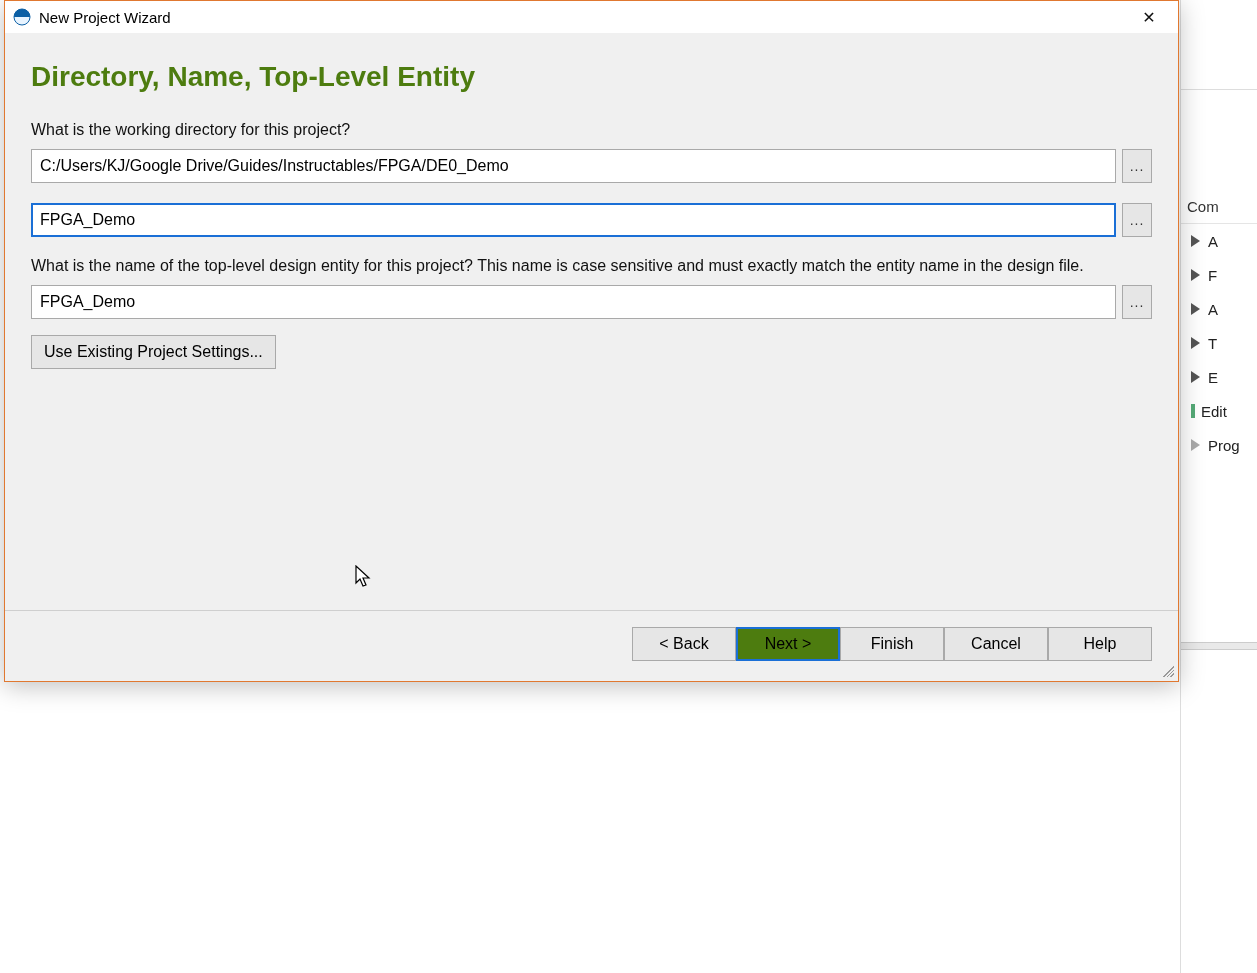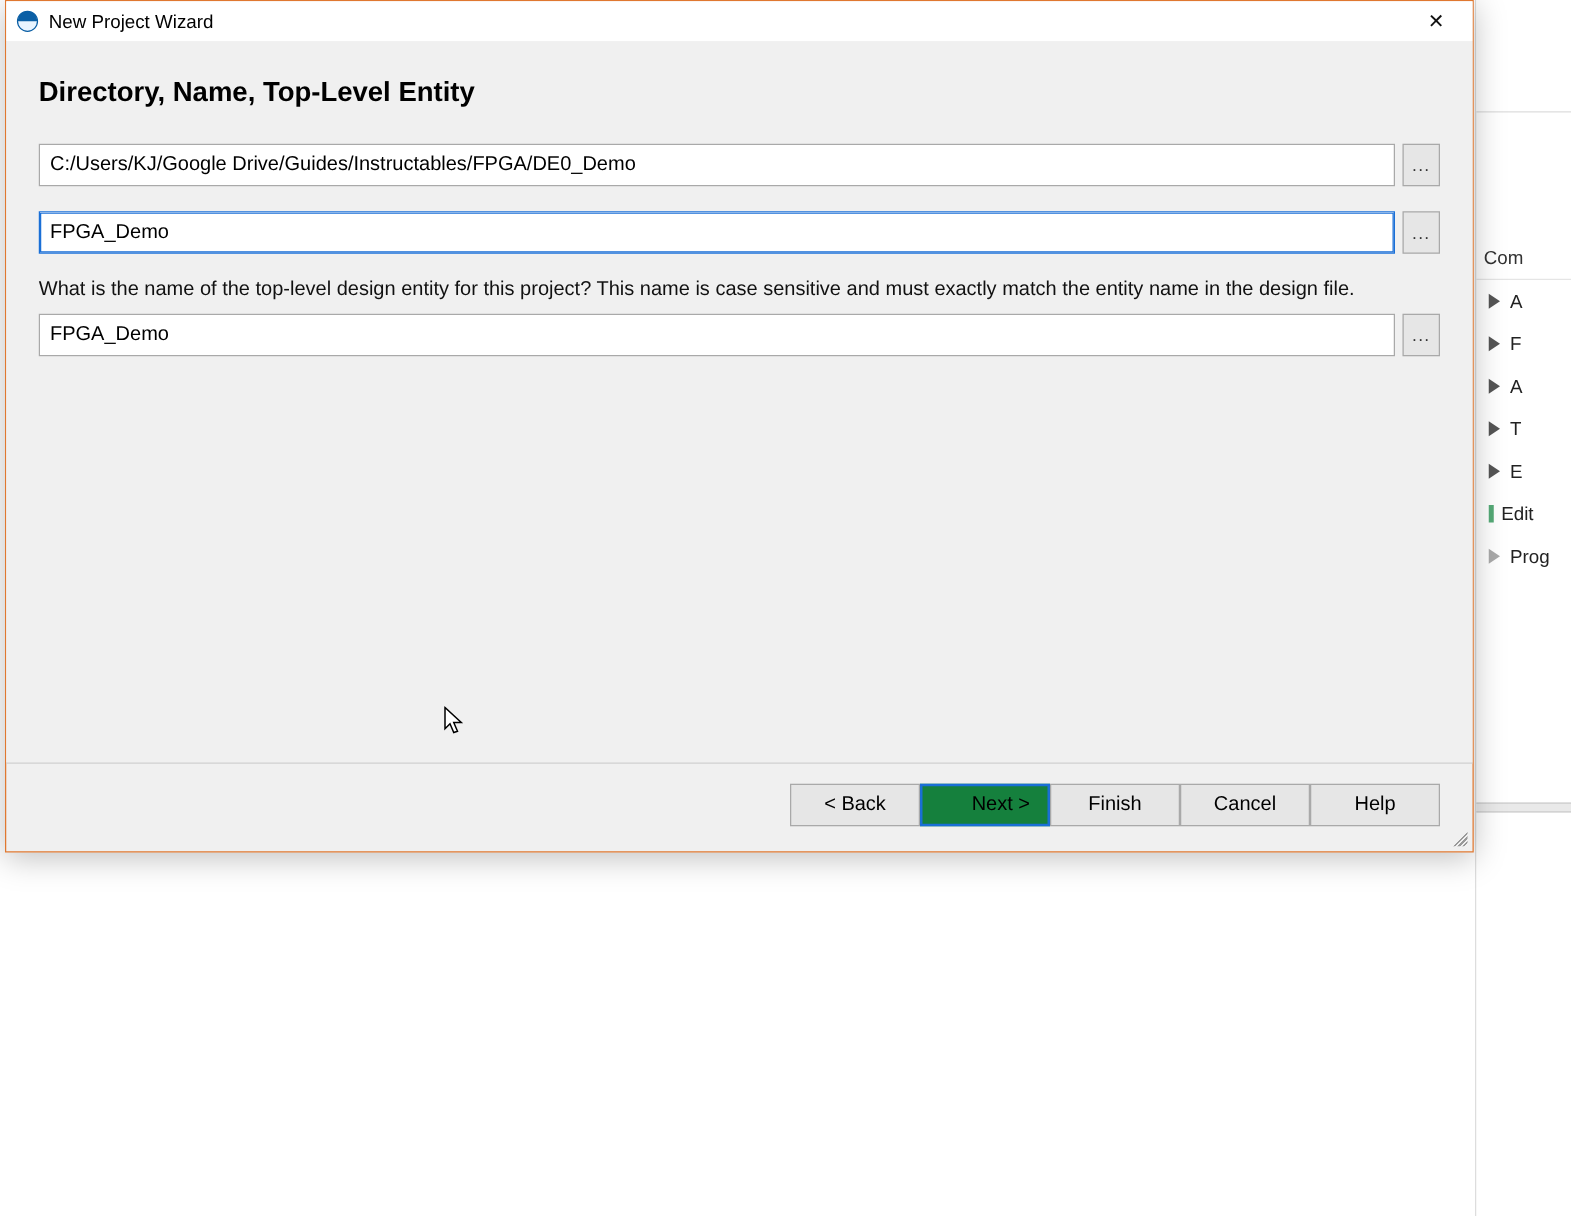--- a/index.html
+++ b/index.html
@@ -82,22 +82,22 @@
   }
 
   .content {
     flex: 1;
     padding: 22px 26px 0 26px;
     background: #f0f0f0;
     overflow: hidden;
   }
   .content h1 {
     margin: 6px 0 28px 0;
-    font-size: 22px; font-weight: 700;
-    color: #000000;
+    font-size: 28px; font-weight: 700;
+    color: #4d7c0f;
   }
   .prompt {
     font-size: 16px; color: #111;
     margin: 0 0 10px 0;
   }
   .field-row {
     display: flex; align-items: center; gap: 6px;
     margin-bottom: 20px;
   }
   .field-row input[type=text] {
@@ -140,22 +140,21 @@
   }
   .footer button {
     height: 34px; min-width: 104px;
     background: #e6e6e6;
     border: 1px solid #a9a9a9;
     font-size: 16px;
     padding: 0 14px;
   }
   .footer button.primary {
     border: 2px solid #1a6fd6;
-    background: #15803d;
-    text-align: right;
+    background: #4d7c0f;
   }
   .resize-grip {
     position: absolute; right: 4px; bottom: 4px;
     width: 14px; height: 14px;
     background:
       linear-gradient(135deg, transparent 60%, #999 60%, #999 66%, transparent 66%,
                                transparent 72%, #999 72%, #999 78%, transparent 78%,
                                transparent 84%, #999 84%, #999 90%, transparent 90%);
   }
   .cursor {
@@ -213,20 +212,21 @@
       <span class="title">New Project Wizard</span>
       <span class="spacer"></span>
       <div class="close">
         <span>✕</span>
       </div>
     </div>
 
     <div class="content">
       <h1>Directory, Name, Top-Level Entity</h1>
 
+      <p class="prompt">What is the working directory for this project?</p>
       <div class="field-row">
         <input type="text" value="C:/Users/KJ/Google Drive/Guides/Instructables/FPGA/DE0_Demo" style="">
         <div class="browse-btn">
           <span>...</span>
         </div>
       </div>
 
       <div class="field-row">
         <input type="text" class="active" value="FPGA_Demo" style="">
         <div class="browse-btn">
@@ -235,20 +235,25 @@
       </div>
 
       <p class="prompt">What is the name of the top-level design entity for this project? This name is case sensitive and must exactly match the entity name in the design file.</p>
       <div class="field-row">
         <input type="text" value="FPGA_Demo" style="">
         <div class="browse-btn">
           <span>...</span>
         </div>
       </div>
 
+      <div style="margin-top:-4px;">
+        <button class="settings-btn">
+          <span>Use Existing Project Settings...</span>
+        </button>
+      </div>
     </div>
 
     <hr class="divider">
     <div class="footer">
       <button><span>&lt; Back</span></button>
       <button class="primary"><span>Next &gt;</span></button>
       <button><span>Finish</span></button>
       <button><span>Cancel</span></button>
       <button><span>Help</span></button>
     </div>

